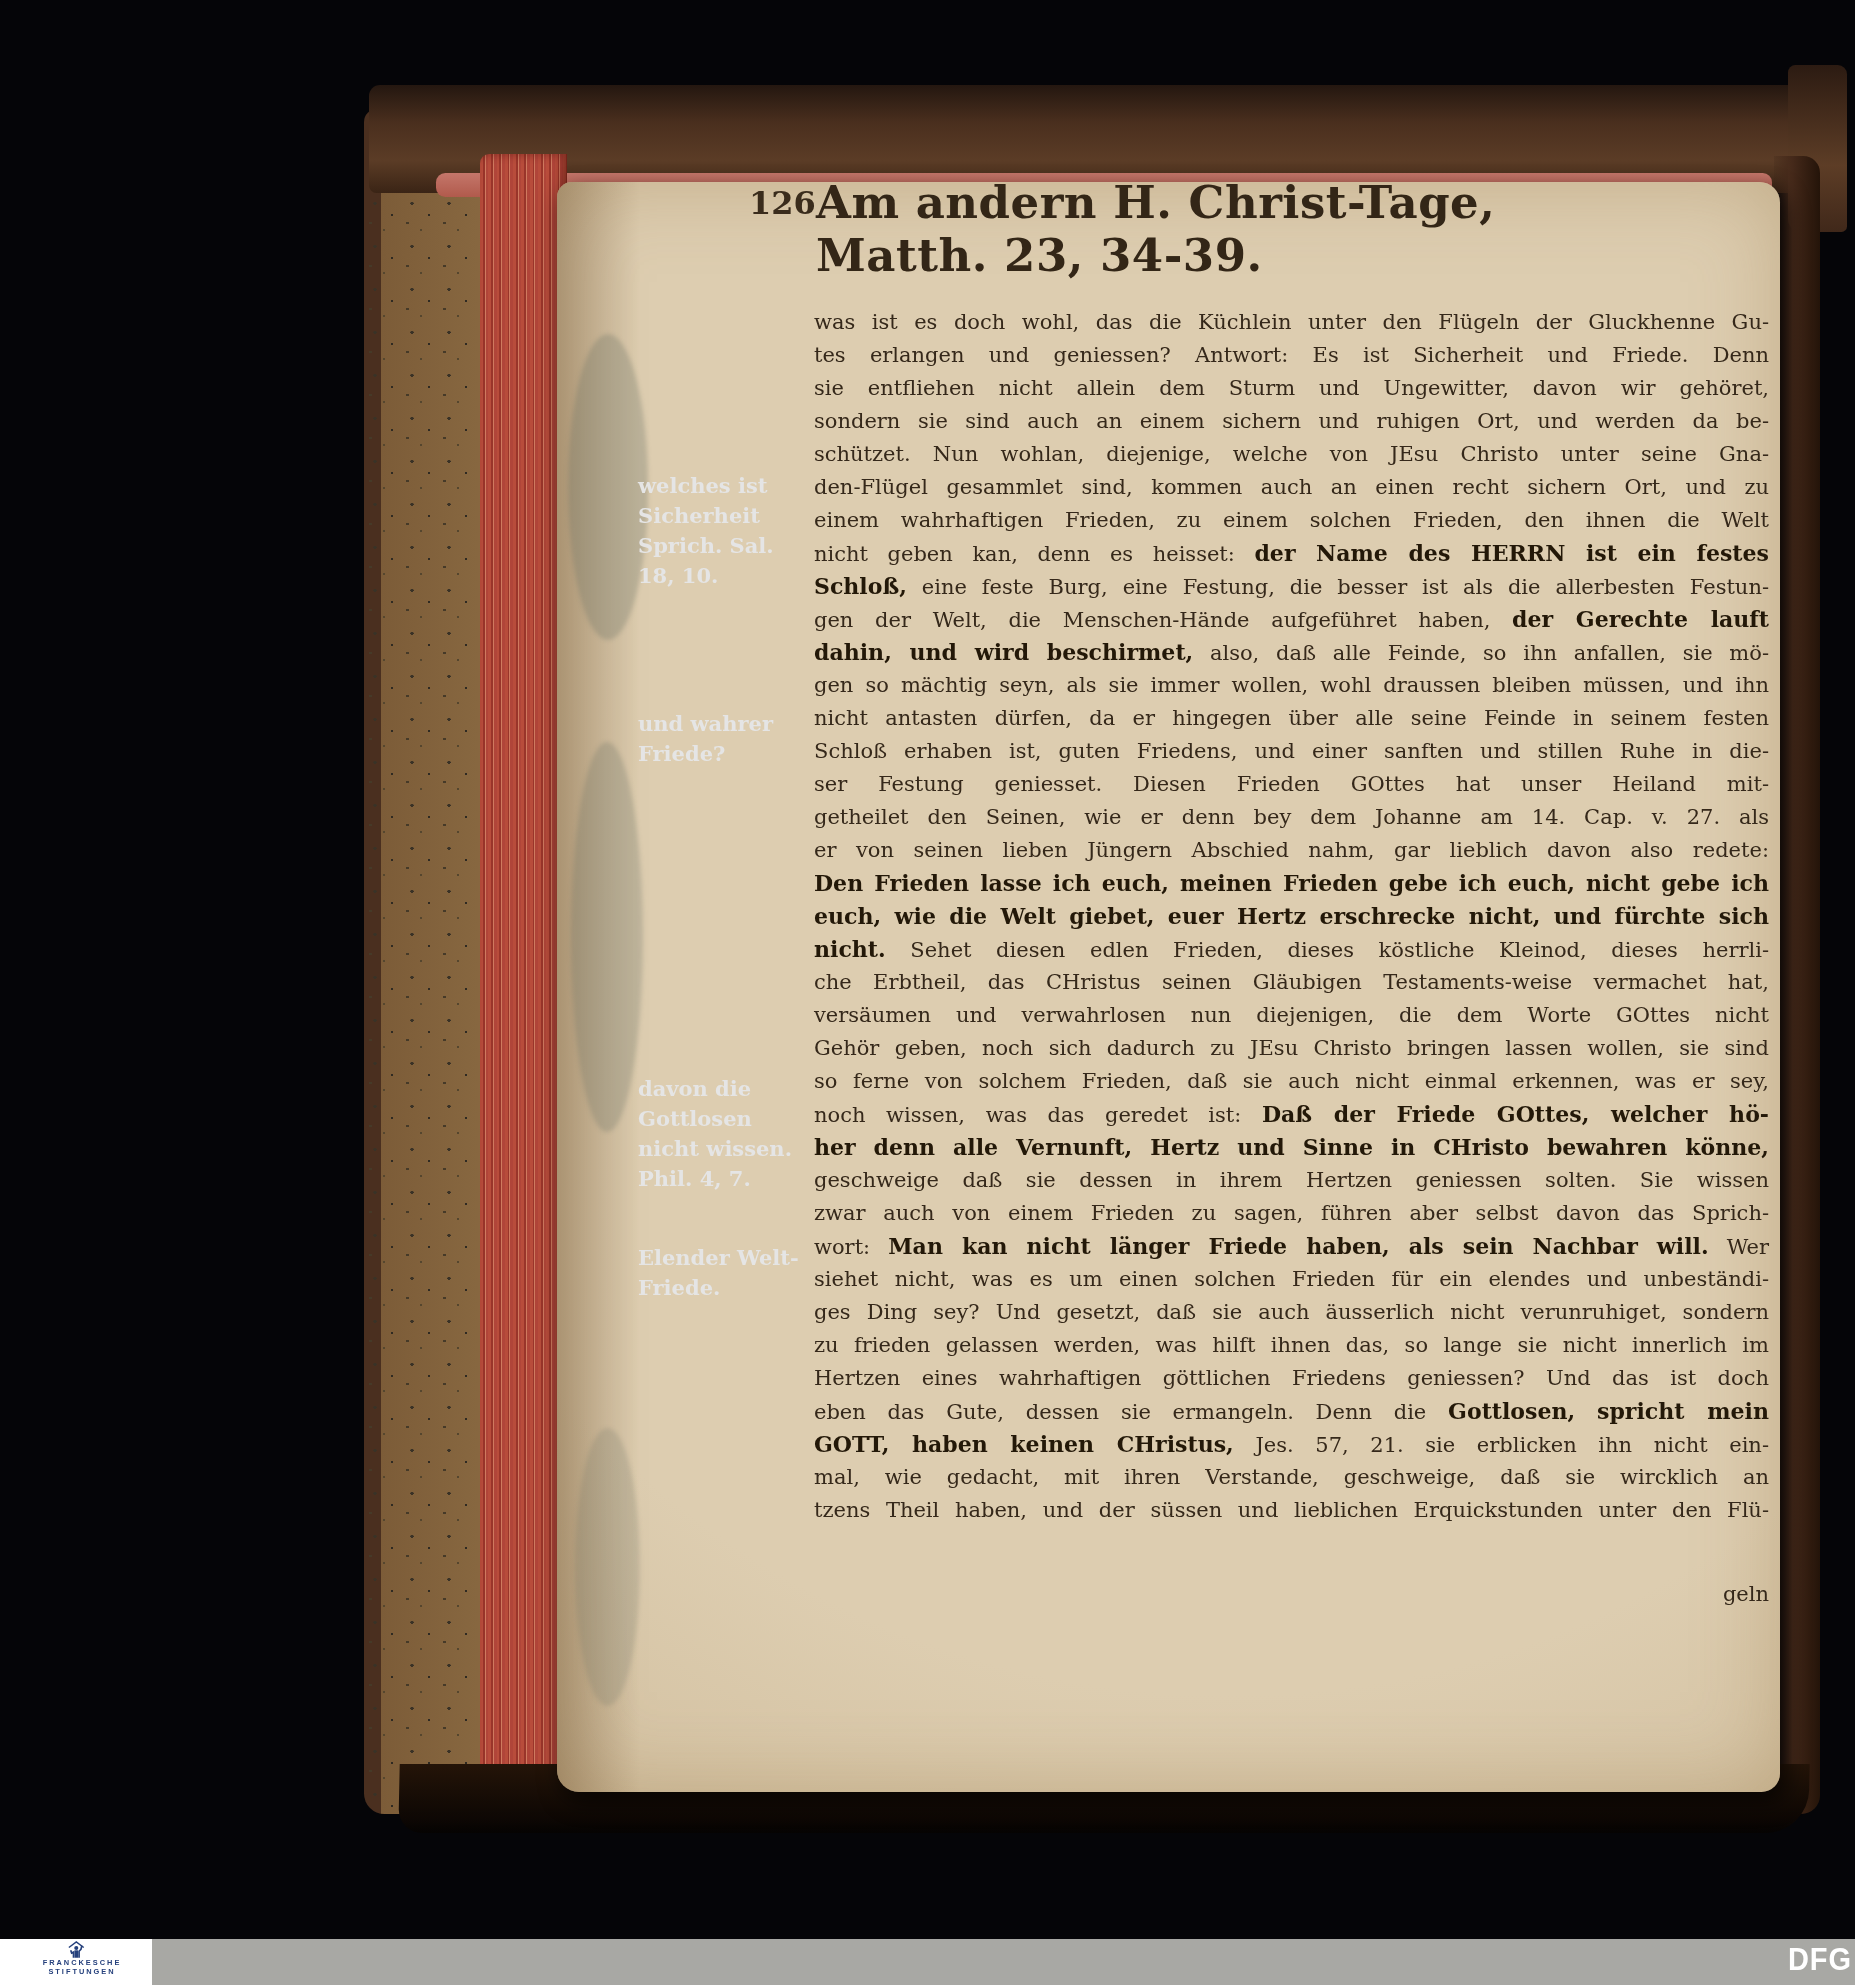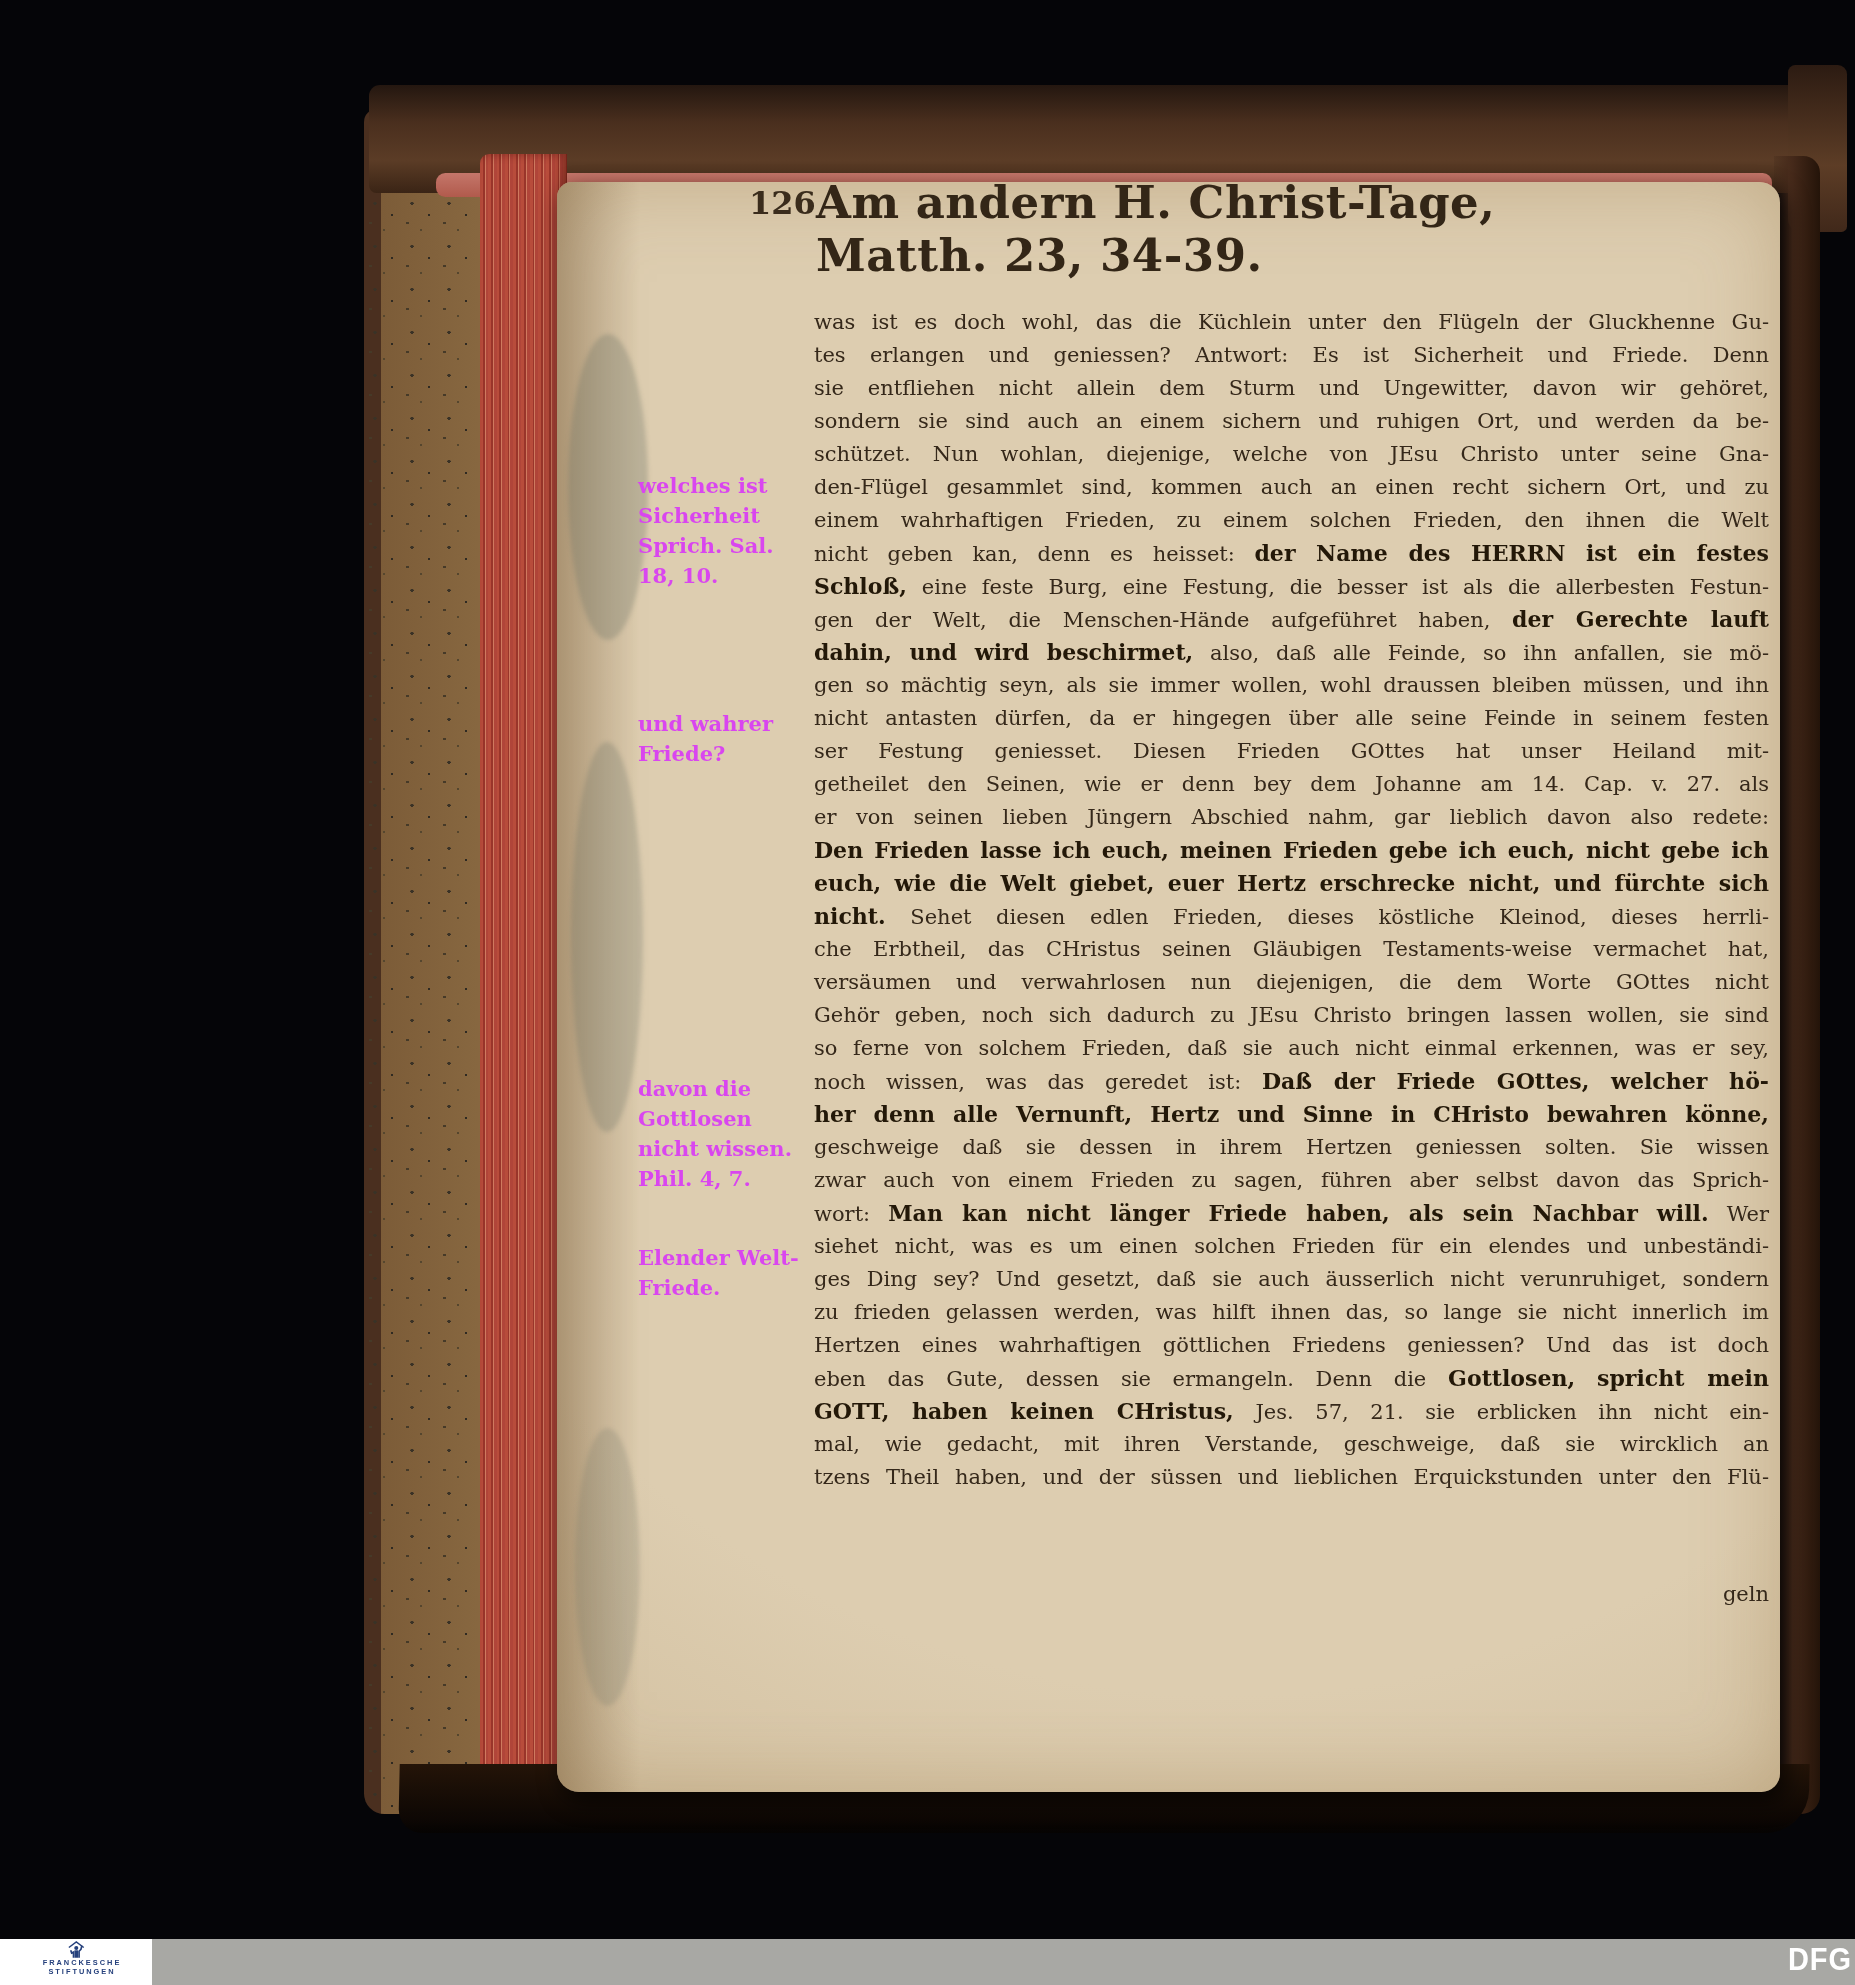--- a/index.html
+++ b/index.html
@@ -42,21 +42,21 @@
   .stain.s1{left:568px;top:334px;width:80px;height:306px;background:rgba(105,112,100,.30);}
   .stain.s2{left:571px;top:742px;width:72px;height:390px;background:rgba(100,108,96,.26);}
   .stain.s3{left:575px;top:1428px;width:65px;height:278px;background:rgba(108,112,100,.22);}
   
   .ink{color:#35281a;margin-left:13px;}
   .page-number{position:absolute;left:736px;top:184px;font-size:32px;font-weight:bold;color:#3a2c1c;}
   .header-title{position:absolute;left:803px;top:176px;width:742px;font-size:45px;font-weight:bold;
     color:#33261736;color:#332617;letter-spacing:0.5px;}
   .margin-notes{position:absolute;left:0;top:0;}
   .margin-note{position:absolute;left:638px;width:169px;font-size:21px;line-height:30px;
-    font-weight:bold;color:#d946ef;}
+    font-weight:bold;color:#e5e5e5;}
   .body-text{position:absolute;left:814px;top:306px;width:955px;font-size:21px;color:#35281a;}
   .body-line{height:33px;line-height:33px;text-align:justify;text-align-last:justify;
     white-space:nowrap;overflow:visible;}
   .body-line .em{font-weight:bold;font-size:1.05em;color:#231808;}
   .catchword-line{position:absolute;left:814px;top:1582px;width:955px;text-align:right;
     font-size:21px;color:#35281a;}
   
   .footer-strip{position:absolute;left:0;top:1939px;width:1855px;height:47px;background:#a8a8a4;}
   .library-box{position:absolute;left:0;top:1939px;width:152px;height:47px;background:#ffffff;
     display:flex;flex-direction:column;align-items:center;justify-content:flex-start;}
@@ -119,20 +119,21 @@
       <div class="body-line"><span>sondern sie sind auch an einem sichern und ruhigen Ort, und werden da be-</span></div>
       <div class="body-line"><span>schützet. Nun wohlan, diejenige, welche von JEsu Christo unter seine Gna-</span></div>
       <div class="body-line"><span>den-Flügel gesammlet sind, kommen auch an einen recht sichern Ort, und zu</span></div>
       <div class="body-line"><span>einem wahrhaftigen Frieden, zu einem solchen Frieden, den ihnen die Welt</span></div>
       <div class="body-line"><span>nicht geben kan, denn es heisset: </span><span class="em">der Name des HERRN ist ein festes</span></div>
       <div class="body-line"><span class="em">Schloß,</span><span> eine feste Burg, eine Festung, die besser ist als die allerbesten Festun-</span></div>
       <div class="body-line"><span>gen der Welt, die Menschen-Hände aufgeführet haben, </span><span class="em">der Gerechte lauft</span></div>
       <div class="body-line"><span class="em">dahin, und wird beschirmet,</span><span> also, daß alle Feinde, so ihn anfallen, sie mö-</span></div>
       <div class="body-line"><span>gen so mächtig seyn, als sie immer wollen, wohl draussen bleiben müssen, und ihn</span></div>
       <div class="body-line"><span>nicht antasten dürfen, da er hingegen über alle seine Feinde in seinem festen</span></div>
+      <div class="body-line"><span>Schloß erhaben ist, guten Friedens, und einer sanften und stillen Ruhe in die-</span></div>
       <div class="body-line"><span>ser Festung geniesset. Diesen Frieden GOttes hat unser Heiland mit-</span></div>
       <div class="body-line"><span>getheilet den Seinen, wie er denn bey dem Johanne am 14. Cap. v. 27. als</span></div>
       <div class="body-line"><span>er von seinen lieben Jüngern Abschied nahm, gar lieblich davon also redete:</span></div>
       <div class="body-line"><span class="em">Den Frieden lasse ich euch, meinen Frieden gebe ich euch, nicht gebe ich</span></div>
       <div class="body-line"><span class="em">euch, wie die Welt giebet, euer Hertz erschrecke nicht, und fürchte sich</span></div>
       <div class="body-line"><span class="em">nicht.</span><span> Sehet diesen edlen Frieden, dieses köstliche Kleinod, dieses herrli-</span></div>
       <div class="body-line"><span>che Erbtheil, das CHristus seinen Gläubigen Testaments-weise vermachet hat,</span></div>
       <div class="body-line"><span>versäumen und verwahrlosen nun diejenigen, die dem Worte GOttes nicht</span></div>
       <div class="body-line"><span>Gehör geben, noch sich dadurch zu JEsu Christo bringen lassen wollen, sie sind</span></div>
       <div class="body-line"><span>so ferne von solchem Frieden, daß sie auch nicht einmal erkennen, was er sey,</span></div>

